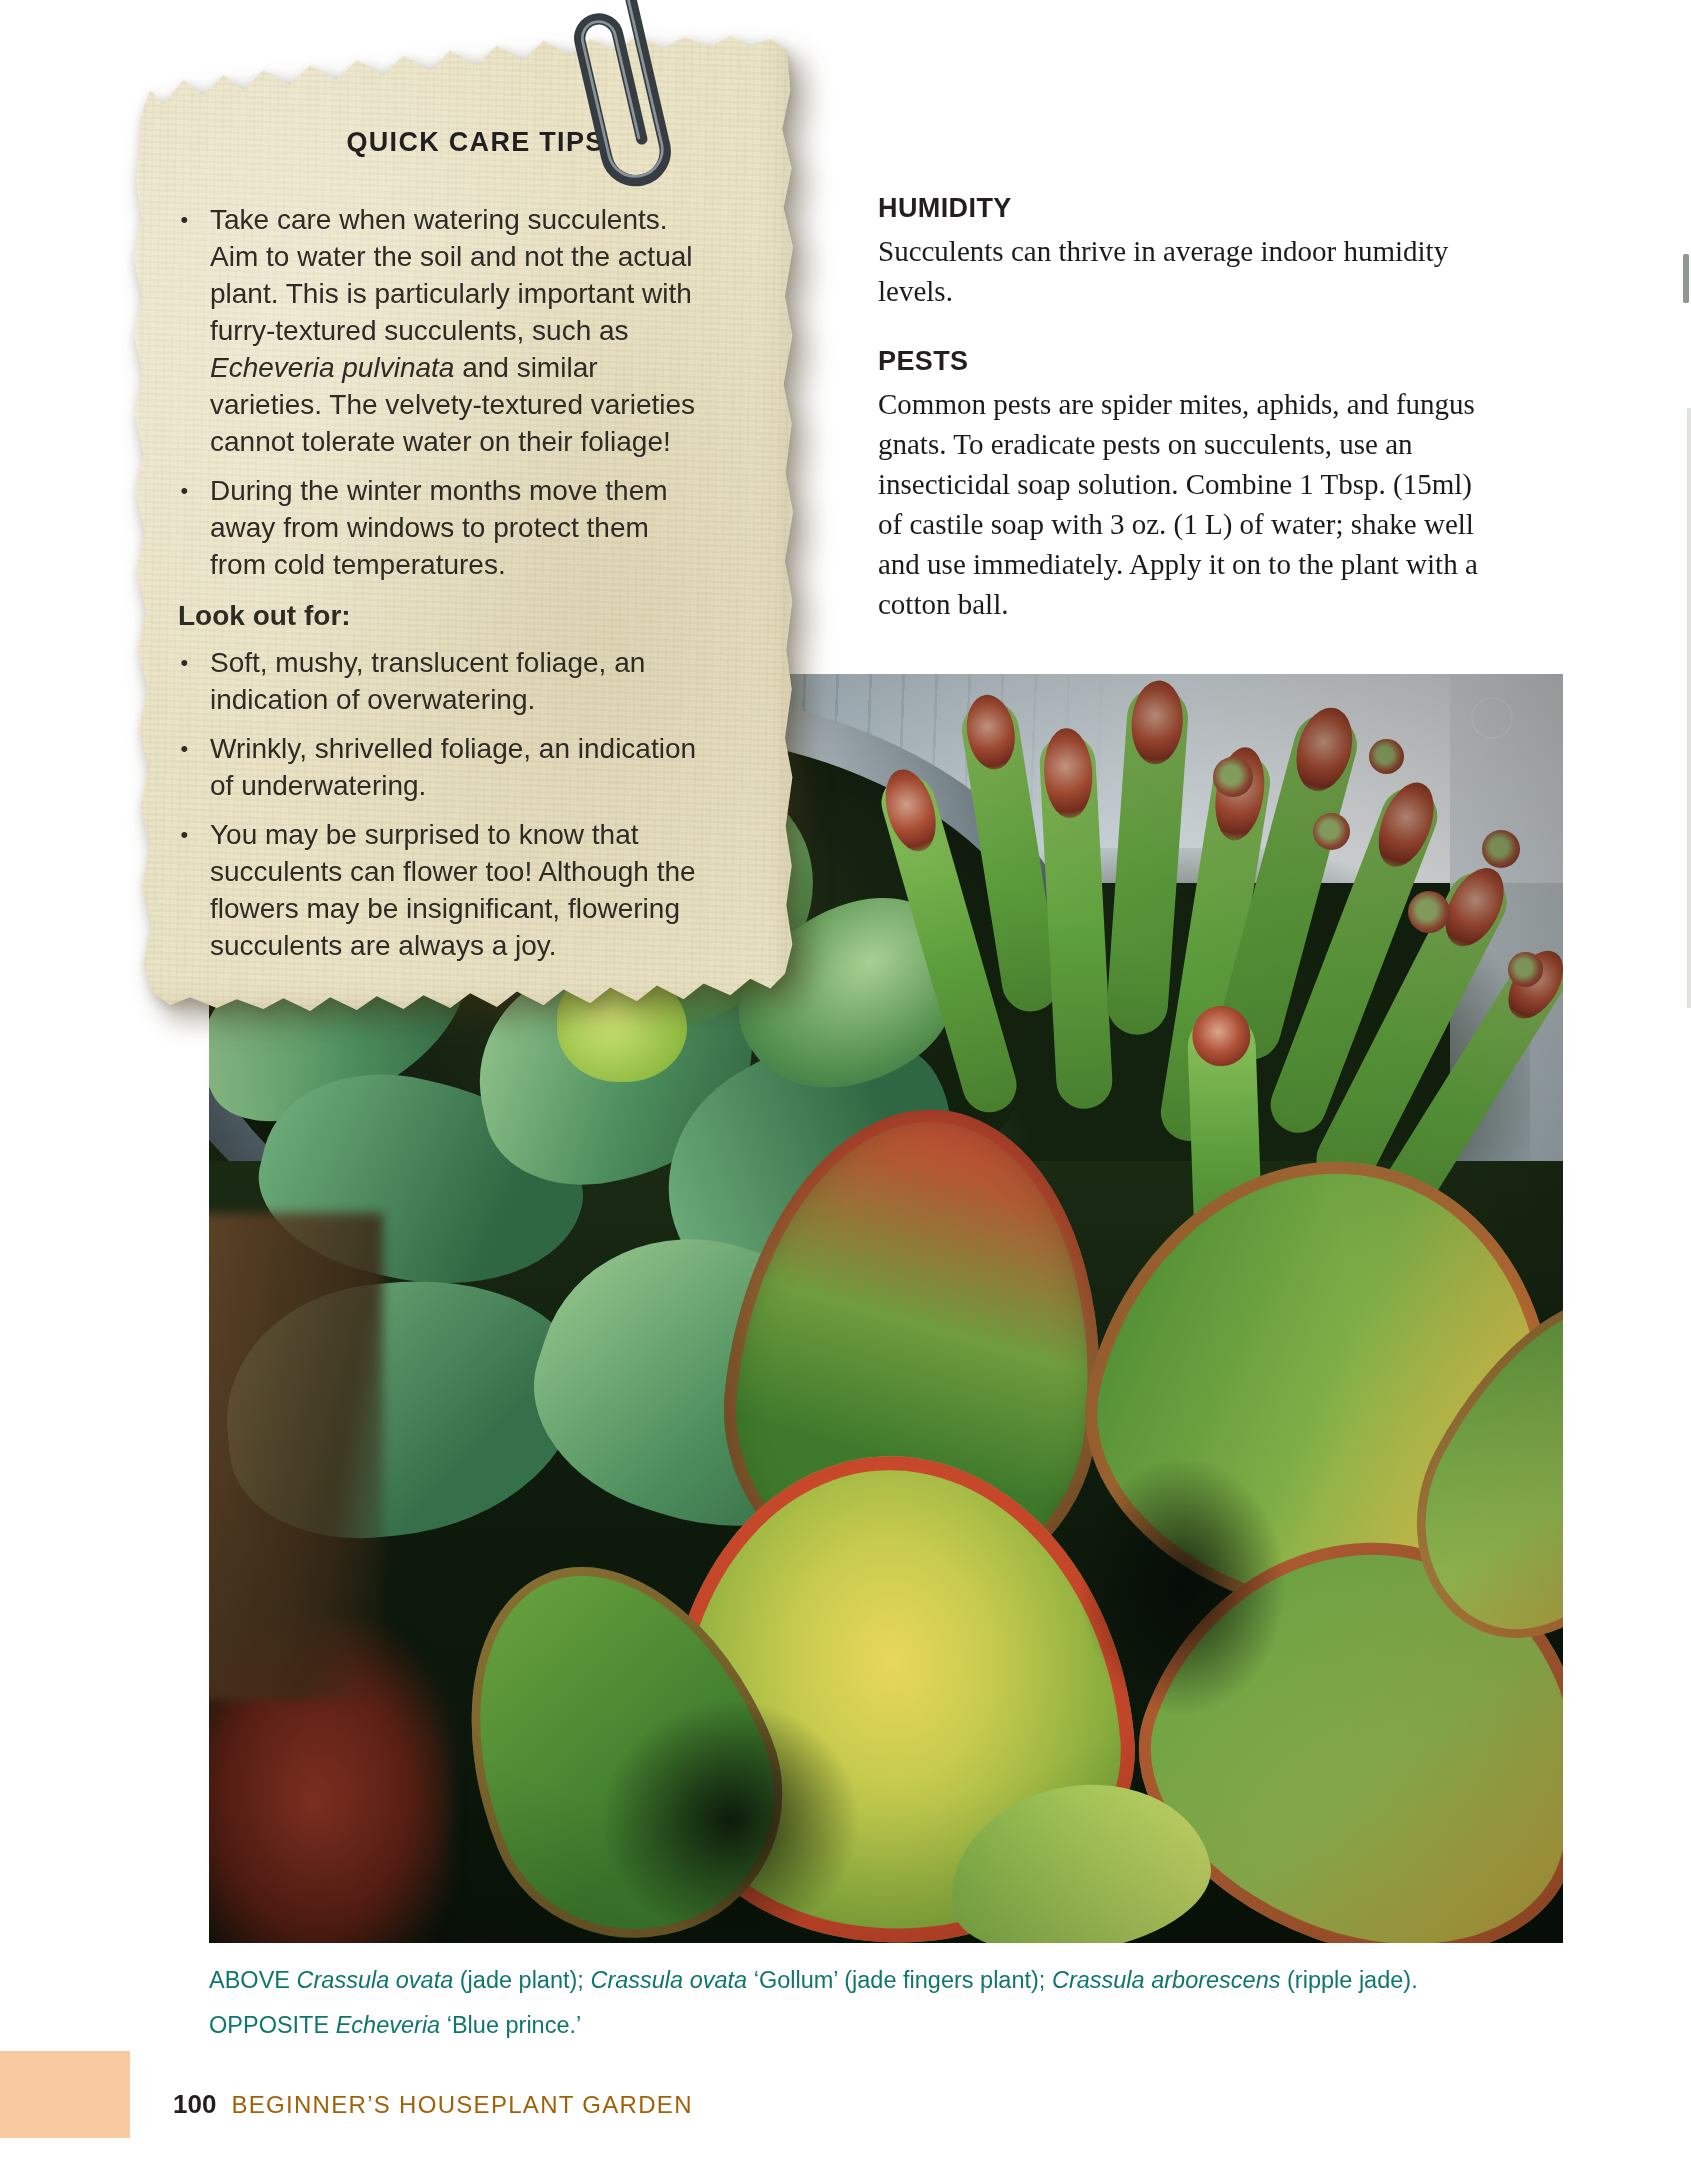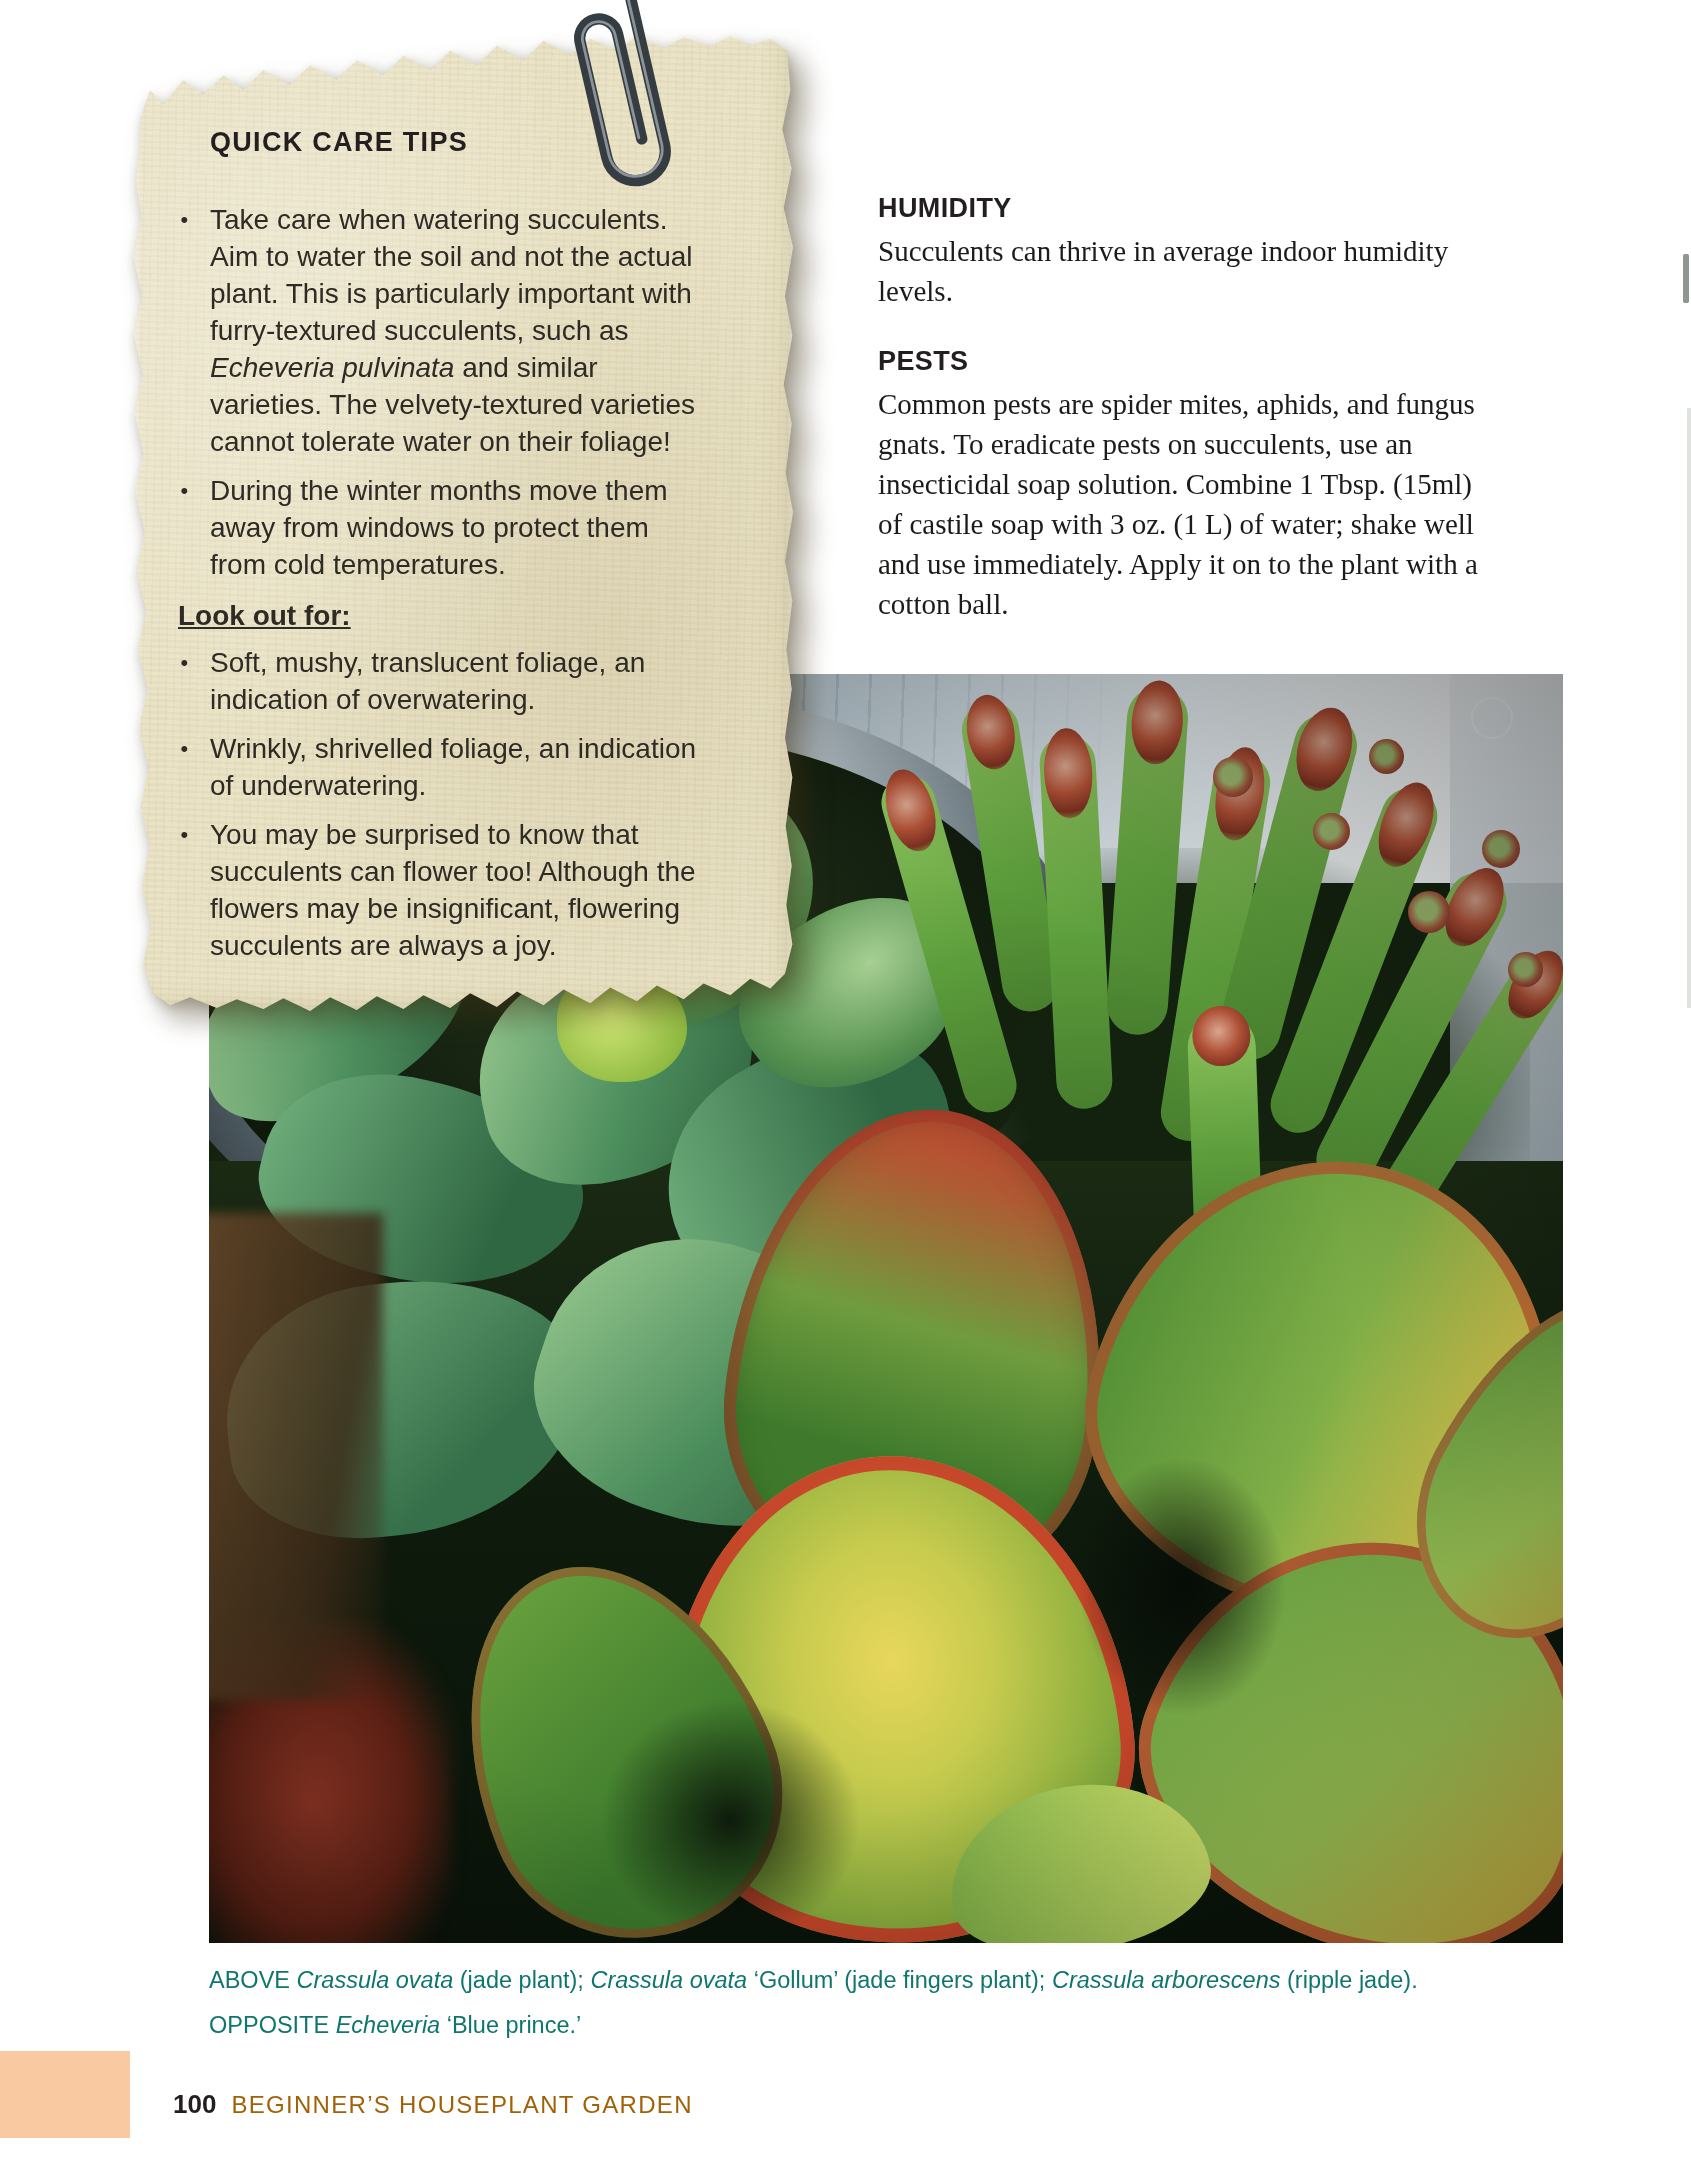--- a/index.html
+++ b/index.html
@@ -13,26 +13,26 @@
     background:#eae3c6;
     background-image:
       radial-gradient(at 22% 28%, rgba(255,255,255,.28), transparent 45%),
       radial-gradient(at 72% 62%, rgba(140,125,75,.14), transparent 52%),
       repeating-linear-gradient(2deg, rgba(120,105,60,.05) 0 2.6px, transparent 2.6px 6px),
       repeating-linear-gradient(91deg, rgba(120,105,60,.04) 0 1.7px, transparent 1.7px 7.8px);
     box-shadow:inset 8.7px 0 12px -5.2px rgba(255,255,255,.85), inset -7px 0 10.4px -4.3px rgba(255,255,255,.7),
                inset 0 8.7px 14px -7px rgba(255,255,255,.8), inset -14px -12px 29.5px -12px rgba(125,108,58,.35);
     clip-path:polygon(1.5% 9%,3% 6%,5% 7.5%,8% 5%,11% 6.5%,14% 4.5%,17% 6%,20% 4%,24% 5.5%,27% 3.5%,31% 5%,34% 3%,38% 4.5%,41% 2.5%,45% 4%,48% 2%,52% 3.5%,55% 1.5%,59% 3%,62% 1%,66% 2.5%,69% .8%,73% 2%,76% .5%,80% 1.8%,83% .6%,87% 1.6%,90% .5%,93% 1.5%,96% .8%,98.5% 2%,99% 6%,97.8% 10%,99.2% 14%,98% 18%,99.4% 22%,98.2% 27%,99.3% 31%,98% 36%,99.2% 40%,98.3% 45%,99.4% 49%,98.2% 54%,99.3% 58%,98.4% 63%,99.2% 67%,98.2% 72%,99.3% 76%,98.3% 81%,99.2% 85%,98.4% 89%,99.3% 93%,98.2% 96%,96% 97.5%,93% 96.5%,90% 98.2%,86% 97%,83% 98.6%,79% 97.2%,76% 98.8%,72% 97.4%,69% 99%,65% 97.6%,62% 99.2%,58% 97.8%,55% 99.4%,51% 98%,48% 99.5%,44% 98.2%,41% 99.6%,37% 98.3%,34% 99.7%,30% 98.4%,27% 99.8%,23% 98.5%,20% 99.6%,16% 98.6%,13% 99.5%,9% 98.4%,6% 99.2%,3.5% 98%,2% 95%,3.2% 91%,1.8% 87%,3% 83%,1.6% 79%,2.8% 75%,1.4% 71%,2.6% 67%,1.2% 63%,2.4% 59%,1% 55%,2.2% 51%,.8% 47%,2% 43%,.7% 39%,1.9% 35%,.6% 31%,1.8% 27%,.5% 23%,1.7% 19%,.8% 15%,1.5% 12%);
     padding:96px 56px 0 48px;box-sizing:border-box;color:#2e2a24;}
-  .note-title{margin:0 0 43px 32px;font-size:27px;font-weight:800;letter-spacing:1.3px;color:#231f20;}
+  .note-title{margin:0 0 43px 32px;font-size:27px;font-weight:800;letter-spacing:1.3px;color:#231f20;text-align:center;}
   .tips{list-style:none;margin:0;padding:0;width:534px;font-size:28px;line-height:37px;}
   .tips li{position:relative;padding-left:32px;margin:0 0 12px 0;}
   .tips li::before{content:"\2022";position:absolute;left:2.6px;top:0;font-size:.78em;}
   .tips em, .cap-line em{font-style:italic;}
-  .lookout{margin:14px 0 10.4px 0;font-size:28px;line-height:37px;font-weight:700;width:534px;text-decoration:underline;}
+  .lookout{margin:14px 0 10.4px 0;font-size:28px;line-height:37px;font-weight:700;width:534px;}
 
   
   .paperclip{position:absolute;left:561px;top:-29.5px;width:130px;height:261px;z-index:4;
              transform:rotate(-13deg);}
 
   
   .col{position:absolute;left:878px;top:193px;width:608px;z-index:2;}
   .col h3{margin:0 0 7px 0;font-size:27px;font-weight:800;letter-spacing:0.4px;color:#231f20;
           font-family:"Liberation Sans",sans-serif;}
   .col p{margin:0 0 35px 0;font-family:"Liberation Serif",serif;font-size:29px;line-height:40px;color:#1c1b1a;}

